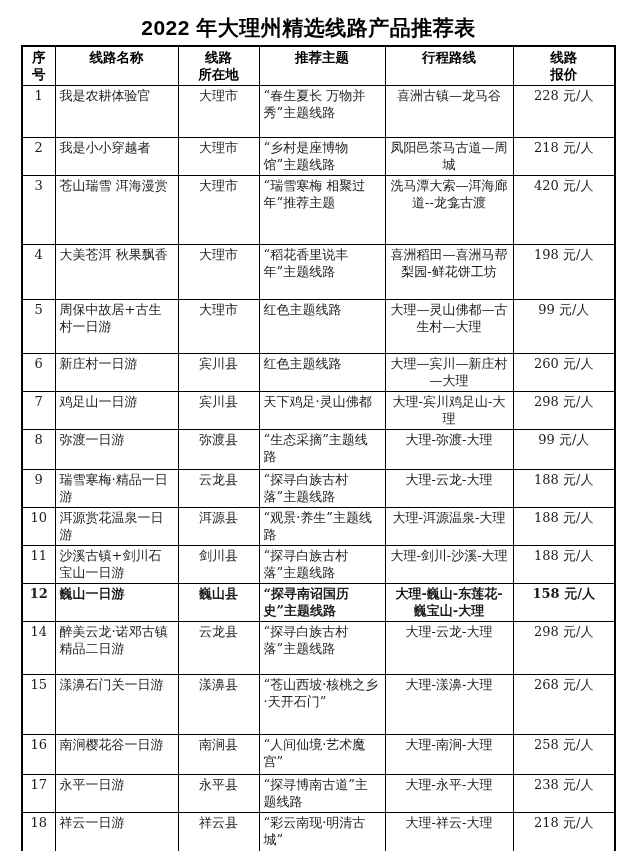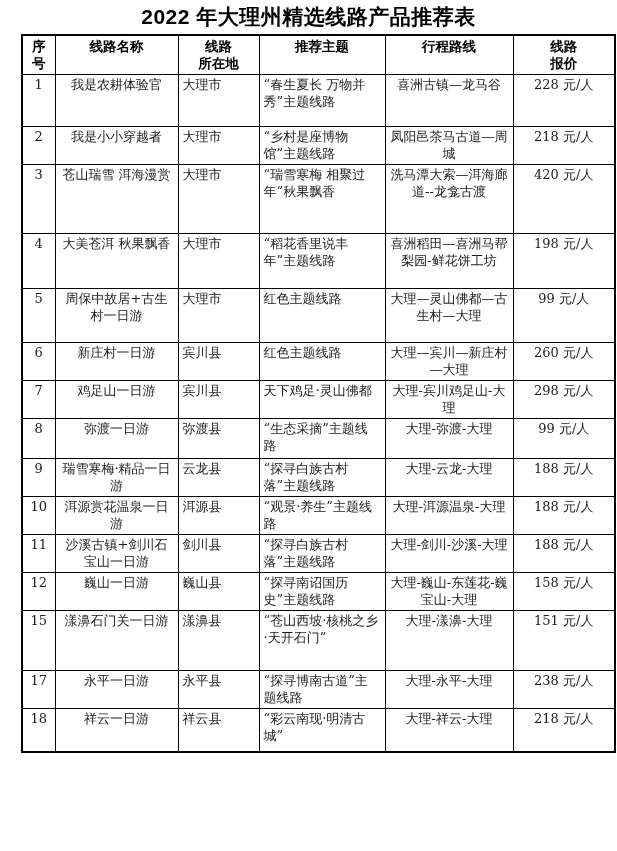--- a/index.html
+++ b/index.html
@@ -8,21 +8,21 @@
     position: relative;
     width: 617px;
     height: 851px;
     background: #ffffff;
     overflow: hidden;
     font-family: "DejaVu Serif", serif;
     color: #1c1c1c;
   }
   .doc-title {
     margin: 0;
-    padding-top: 3px;
+    padding-top: 14px;
     text-align: center;
     font-family: "Liberation Sans", sans-serif;
     font-weight: bold;
     font-size: 21px;
     letter-spacing: 0.5px;
     color: #000000;
   }
   table.routes {
     border-collapse: collapse;
     table-layout: fixed;
@@ -48,22 +48,22 @@
     color: #000000;
     padding-top: 2px;
     padding-bottom: 2px;
   }
   table.routes td {
     font-size: 13px;
     line-height: 16.5px;
   }
   
   td.col-no     { text-align: center; }
-  td.col-name   { text-align: center; }
-  td.col-loc    { text-align: left; }
+  td.col-name   { text-align: left; }
+  td.col-loc    { text-align: center; }
   td.col-theme  { }
   td.col-theme.align-left { text-align: left; }
   td.col-route  { text-align: center; }
   td.col-price  { text-align: center; padding-left: 15px; }
 </style>
 </head>
 <body>
 
 <div class="page">
   <h1 class="doc-title">2022 年大理州精选线路产品推荐表</h1>
@@ -103,21 +103,21 @@
           <td class="col-name">我是小小穿越者</td>
           <td class="col-loc">大理市</td>
           <td class="col-theme">“乡村是座博物馆”主题线路</td>
           <td class="col-route">凤阳邑茶马古道—周城</td>
           <td class="col-price">218 元/人</td>
         </tr>
         <tr style="height: 69px;">
           <td class="col-no">3</td>
           <td class="col-name">苍山瑞雪 洱海漫赏</td>
           <td class="col-loc">大理市</td>
-          <td class="col-theme">“瑞雪寒梅 相聚过年”秋果飘香</td>
+          <td class="col-theme">“瑞雪寒梅 相聚过年”推荐主题</td>
           <td class="col-route">洗马潭大索—洱海廊道--龙龛古渡</td>
           <td class="col-price">420 元/人</td>
         </tr>
         <tr style="height: 55px;">
           <td class="col-no">4</td>
           <td class="col-name">大美苍洱 秋果飘香</td>
           <td class="col-loc">大理市</td>
           <td class="col-theme">“稻花香里说丰年”主题线路</td>
           <td class="col-route">喜洲稻田—喜洲马帮梨园-鲜花饼工坊</td>
           <td class="col-price">198 元/人</td>
@@ -171,35 +171,51 @@
           <td class="col-price">188 元/人</td>
         </tr>
         <tr style="height: 38px;">
           <td class="col-no">11</td>
           <td class="col-name">沙溪古镇+剑川石宝山一日游</td>
           <td class="col-loc">剑川县</td>
           <td class="col-theme">“探寻白族古村落”主题线路</td>
           <td class="col-route">大理-剑川-沙溪-大理</td>
           <td class="col-price">188 元/人</td>
         </tr>
-        <tr style="height: 33px;">
+        <tr style="height: 33px; font-weight: bold;">
           <td class="col-no">12</td>
           <td class="col-name">巍山一日游</td>
           <td class="col-loc">巍山县</td>
           <td class="col-theme">“探寻南诏国历史”主题线路</td>
           <td class="col-route">大理-巍山-东莲花-巍宝山-大理</td>
           <td class="col-price">158 元/人</td>
         </tr>
+        <tr style="height: 53px;">
+          <td class="col-no">14</td>
+          <td class="col-name">醉美云龙·诺邓古镇精品二日游</td>
+          <td class="col-loc">云龙县</td>
+          <td class="col-theme">“探寻白族古村落”主题线路</td>
+          <td class="col-route">大理-云龙-大理</td>
+          <td class="col-price">298 元/人</td>
+        </tr>
         <tr style="height: 60px;">
           <td class="col-no">15</td>
           <td class="col-name">漾濞石门关一日游</td>
           <td class="col-loc">漾濞县</td>
           <td class="col-theme">“苍山西坡·核桃之乡·天开石门”</td>
           <td class="col-route">大理-漾濞-大理</td>
-          <td class="col-price">151 元/人</td>
+          <td class="col-price">268 元/人</td>
+        </tr>
+        <tr style="height: 40px;">
+          <td class="col-no">16</td>
+          <td class="col-name">南涧樱花谷一日游</td>
+          <td class="col-loc">南涧县</td>
+          <td class="col-theme">“人间仙境·艺术魔宫”</td>
+          <td class="col-route">大理-南涧-大理</td>
+          <td class="col-price">258 元/人</td>
         </tr>
         <tr style="height: 33px; padding-left: 36px;">
           <td class="col-no">17</td>
           <td class="col-name">永平一日游</td>
           <td class="col-loc">永平县</td>
           <td class="col-theme">“探寻博南古道”主题线路</td>
           <td class="col-route">大理-永平-大理</td>
           <td class="col-price">238 元/人</td>
         </tr>
         <tr style="height: 43px;">

